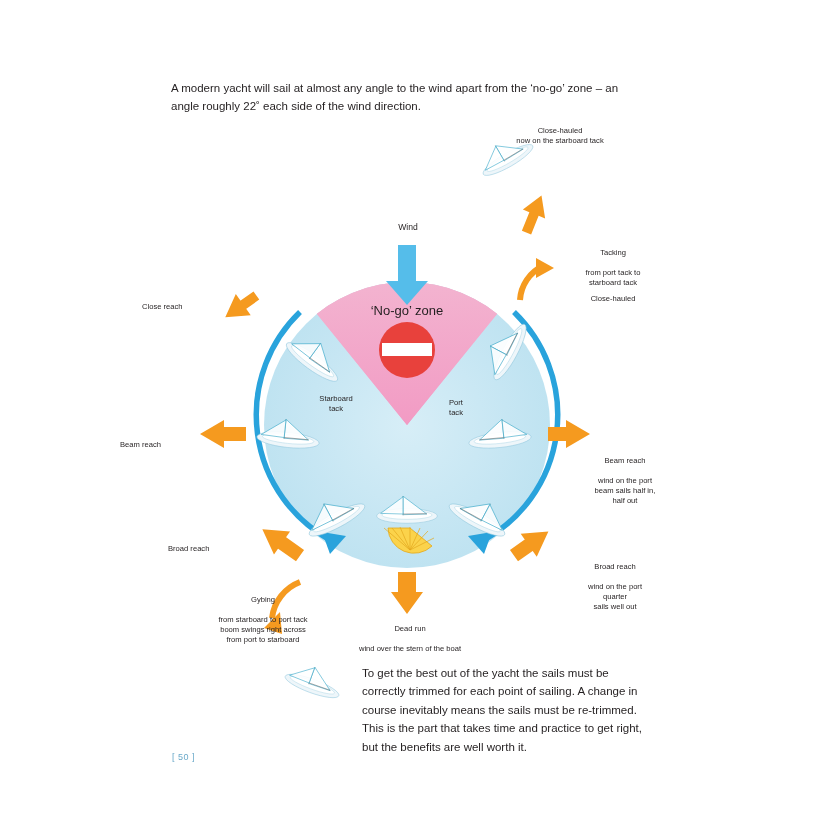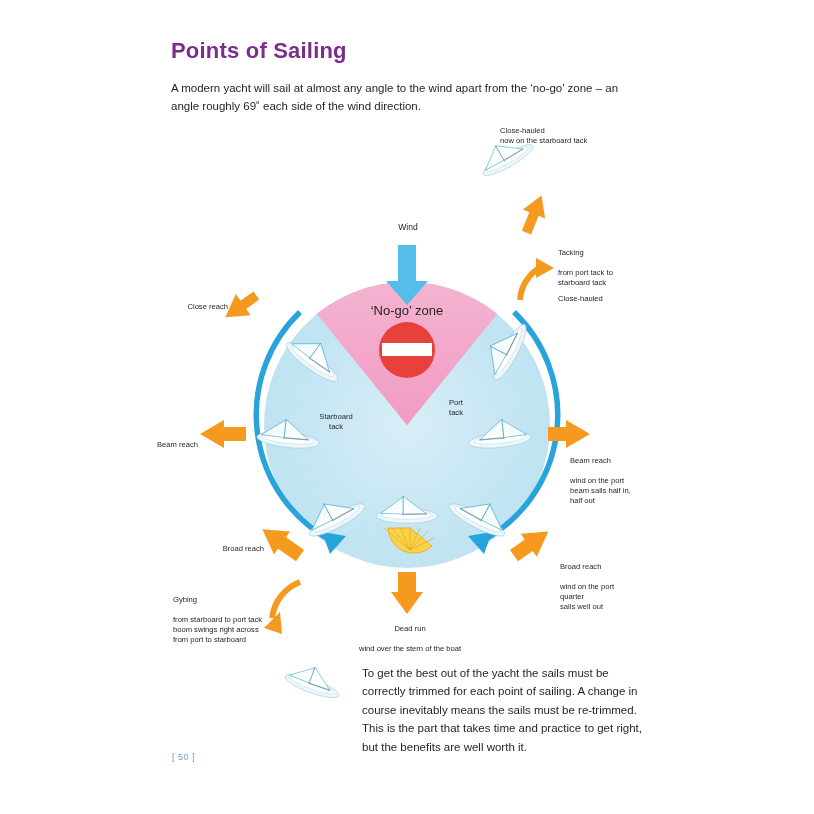--- a/index.html
+++ b/index.html
@@ -55,32 +55,33 @@
     position: absolute;
     left: 0; top: 0;
   }
 
   
   .lbl {
     position: absolute;
     font-size: 7.6px;
     line-height: 1.32;
     color: #231f20;
+    text-align: center;
   }
   .lbl-title {
     display: block;
   }
   .lbl-sub {
     display: block;
   }
   .lbl.center {
     text-align: center;
   }
   .lbl.right {
-    text-align: right;
+    text-align: left;
   }
 
   .wind-label {
     position: absolute;
     left: 378px;
     top: 222px;
     width: 60px;
     text-align: center;
     font-size: 8.6px;
     color: #231f20;
@@ -115,22 +116,21 @@
     font-size: 9px;
     color: #6aa9c9;
     letter-spacing: 0.5px;
   }
 </style>
 </head>
 <body>
 
 <div class="page">
 
-  <div class="page-title">Points of Sailing</div>
-  <div class="intro">A modern yacht will sail at almost any angle to the wind apart from the ‘no-go’ zone – an angle roughly 69˚ each side of the wind direction.</div>
+  <div class="intro">A modern yacht will sail at almost any angle to the wind apart from the ‘no-go’ zone – an angle roughly 22˚ each side of the wind direction.</div>
 
   <div class="diagram">
 
     <svg width="814" height="814" viewBox="0 0 814 814">
       <defs>
         <radialGradient id="waterGrad" cx="50%" cy="50%" r="50%">
           <stop offset="0%" stop-color="#d7eef7"></stop>
           <stop offset="70%" stop-color="#c6e6f3"></stop>
           <stop offset="100%" stop-color="#bfe3f1"></stop>
         </radialGradient>
@@ -296,21 +296,21 @@
     </div>
 
     <div class="lbl right" style="left:120px; top:440px; width:78px;">
       <span class="lbl-title">Beam reach</span>
     </div>
 
     <div class="lbl right" style="left:142px; top:302px; width:86px;">
       <span class="lbl-title">Close reach</span>
     </div>
 
-    <div class="lbl center" style="left:300px; top:412px; width:72px;">
+    <div class="lbl center" style="left:300px; top:394px; width:72px;">
       <span class="lbl-title">Starboard</span>
       <span class="lbl-sub">tack</span>
     </div>
 
     <div class="lbl center" style="left:428px; top:398px; width:56px;">
       <span class="lbl-title">Port</span>
       <span class="lbl-sub">tack</span>
     </div>
 
   </div>

